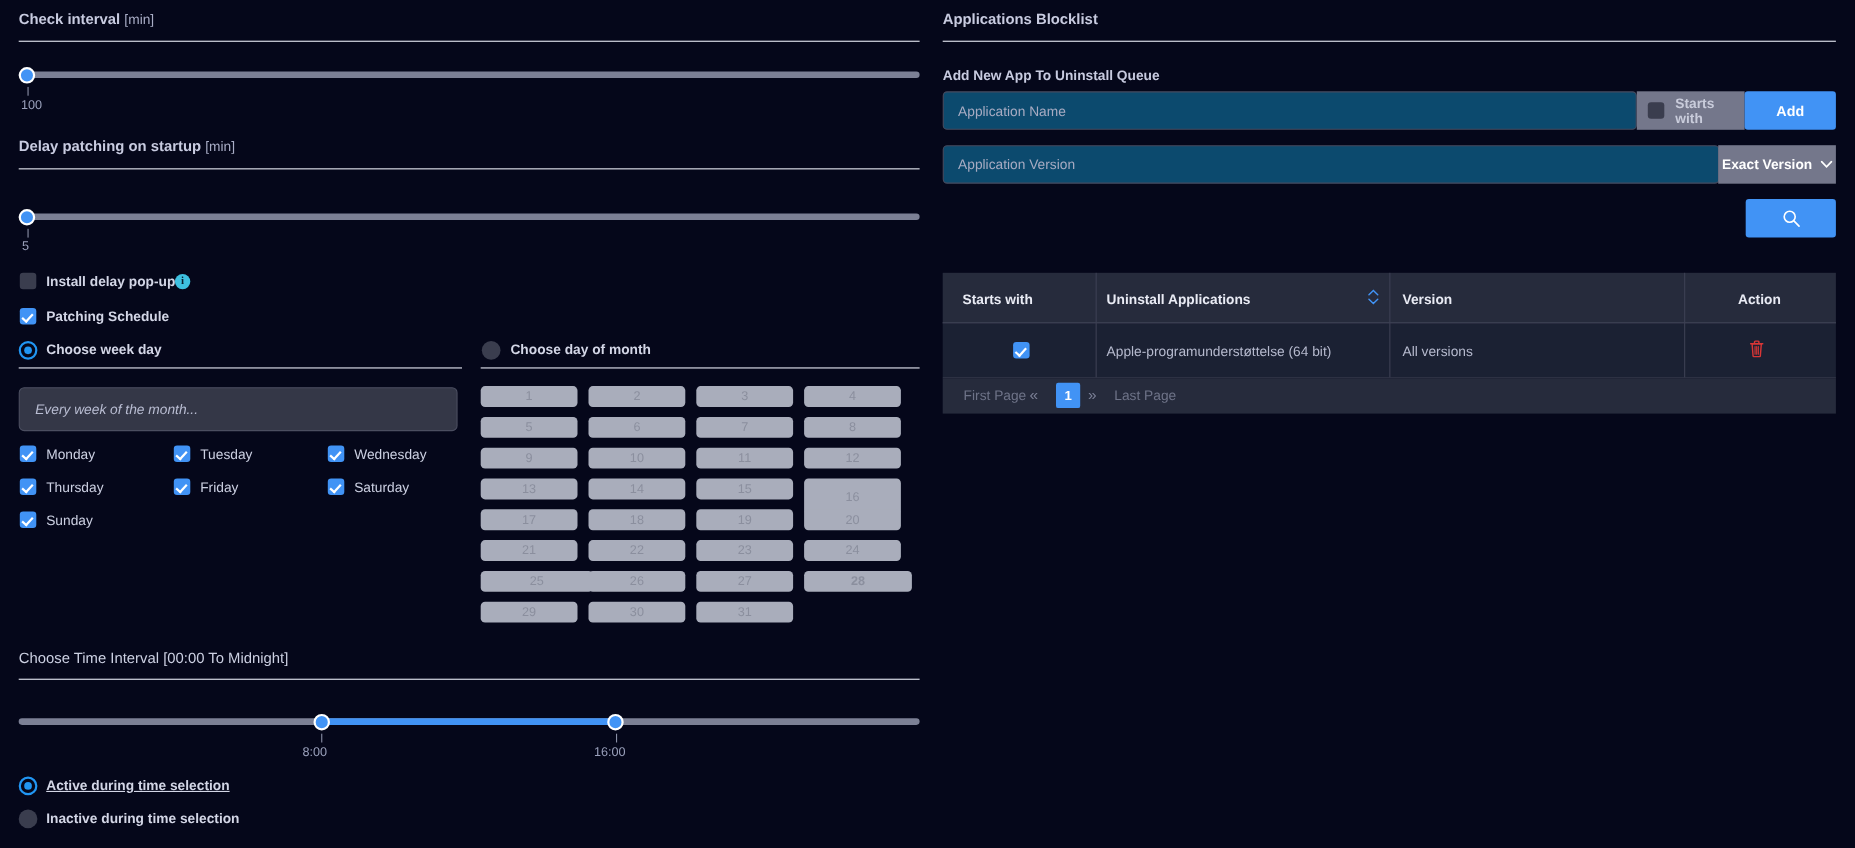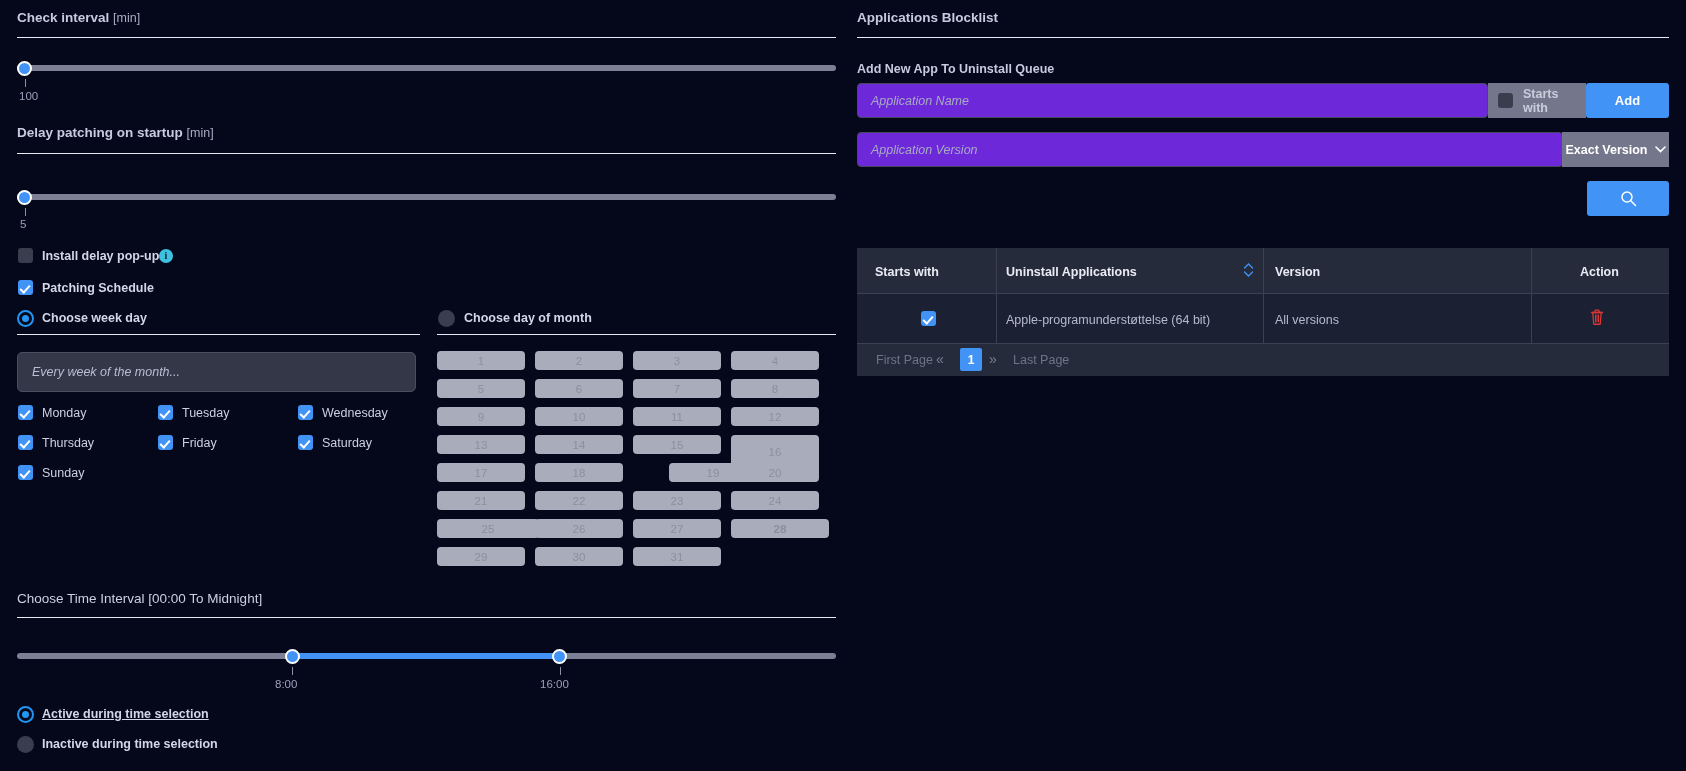--- a/index.html
+++ b/index.html
@@ -79,22 +79,22 @@
 
   
   .daybtn {
     position: absolute; background: #a9adbb; border-radius: 4px;
     color: #8b8f9e; font-size: 11.5px; text-align: center;
     display: flex; align-items: center; justify-content: center;
   }
 
   
   .field {
-    position: absolute; background: #6d28d9; border: 1px solid #474a5e;
-    border-radius: 4px; color: #a7abc2; font-size: 12.5px; font-style: italic;
+    position: absolute; background: #0c4a6e; border: 1px solid #474a5e;
+    border-radius: 4px; color: #a7abc2; font-size: 12.5px; 
     display: flex; align-items: center; padding-left: 13px;
   }
   .addon {
     position: absolute; background: #74778b; display: flex; align-items: center;
     color: #c9ccdb; font-size: 12.5px; font-weight: bold;
   }
   .btn-blue {
     position: absolute; background: #4193f5; color: #ffffff;
     font-size: 13px; font-weight: bold; border-radius: 3px;
     display: flex; align-items: center; justify-content: center;
@@ -209,21 +209,21 @@
       <div class="daybtn" style="left: 437px; top: 407px; width: 88px; height: 19px;">9</div>
       <div class="daybtn" style="left: 535px; top: 407px; width: 88px; height: 19px;">10</div>
       <div class="daybtn" style="left: 633px; top: 407px; width: 88px; height: 19px;">11</div>
       <div class="daybtn" style="left: 731px; top: 407px; width: 88px; height: 19px;">12</div>
       <div class="daybtn" style="left: 437px; top: 435px; width: 88px; height: 19px;">13</div>
       <div class="daybtn" style="left: 535px; top: 435px; width: 88px; height: 19px;">14</div>
       <div class="daybtn" style="left: 633px; top: 435px; width: 88px; height: 19px;">15</div>
       <div class="daybtn" style="left: 731px; top: 435px; width: 88px; height: 34px;">16</div>
       <div class="daybtn" style="left: 437px; top: 463px; width: 88px; height: 19px;">17</div>
       <div class="daybtn" style="left: 535px; top: 463px; width: 88px; height: 19px;">18</div>
-      <div class="daybtn" style="left: 633px; top: 463px; width: 88px; height: 19px; margin-left: 36px;">19</div>
+      <div class="daybtn" style="left: 633px; top: 463px; width: 88px; height: 19px;">19</div>
       <div class="daybtn" style="left: 731px; top: 463px; width: 88px; height: 19px;">20</div>
       <div class="daybtn" style="left: 437px; top: 491px; width: 88px; height: 19px;">21</div>
       <div class="daybtn" style="left: 535px; top: 491px; width: 88px; height: 19px;">22</div>
       <div class="daybtn" style="left: 633px; top: 491px; width: 88px; height: 19px;">23</div>
       <div class="daybtn" style="left: 731px; top: 491px; width: 88px; height: 19px;">24</div>
       <div class="daybtn" style="left: 437px; top: 519px; width: 102px; height: 19px;">25</div>
       <div class="daybtn" style="left: 535px; top: 519px; width: 88px; height: 19px;">26</div>
       <div class="daybtn" style="left: 633px; top: 519px; width: 88px; height: 19px;">27</div>
       <div class="daybtn" style="left: 731px; top: 519px; width: 98px; height: 19px; font-weight: bold;">28</div>
       <div class="daybtn" style="left: 437px; top: 547px; width: 88px; height: 19px;">29</div>

